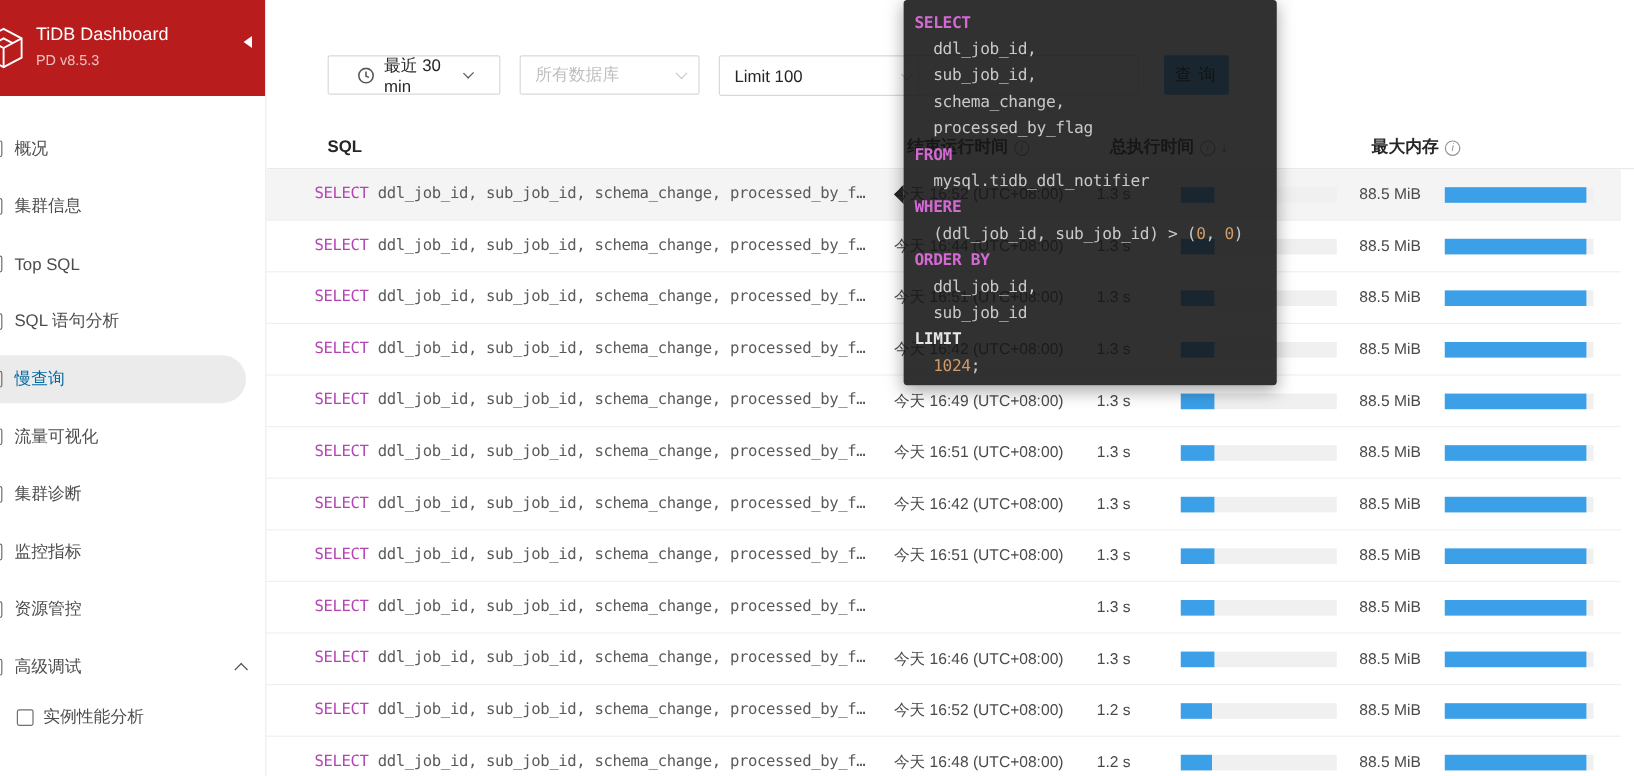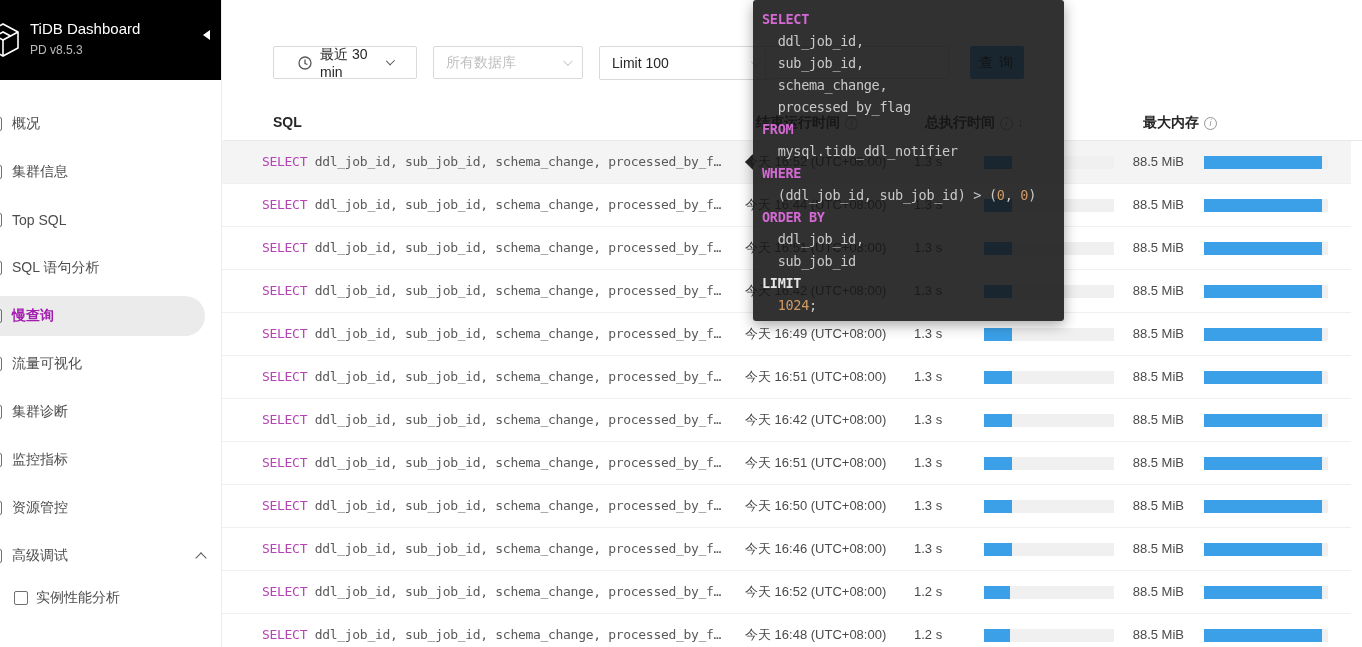--- a/index.html
+++ b/index.html
@@ -2,36 +2,36 @@
 <html><head>
 <meta charset="utf-8">
 <style>
   * { margin:0; padding:0; box-sizing:border-box; }
   body { font-family:"Liberation Sans", sans-serif; background:#fff; }
   .stage { position:relative; width:1362px; height:647px; overflow:hidden; background:#fff; }
 
   
   .sidebar { position:absolute; left:0; top:0; width:222px; height:647px; background:#fff;
              border-right:1px solid #ededed; overflow:hidden; z-index:2; }
-  .side-head { position:relative; height:80px; background:#000000; overflow:hidden; }
+  .side-head { position:relative; height:80px; background:#b91c1c; overflow:hidden; }
   .logo-cube { position:absolute; left:-14px; top:22px; }
   .side-title { position:absolute; left:30px; top:20px; color:#fff; font-size:15px; }
   .side-sub   { position:absolute; left:30px; top:43px; color:rgba(255,255,255,.72); font-size:12px; }
   .collapse-btn { position:absolute; right:11px; top:30px; width:0; height:0;
                   border-top:5px solid transparent; border-bottom:5px solid transparent;
                   border-right:7px solid #fff; cursor:pointer; }
   .side-nav { position:absolute; left:0; top:100px; width:222px; }
   .side-item { position:relative; height:48px; display:flex; align-items:center; padding-left:12px;
                font-size:14px; color:#4d4d4d; cursor:pointer; }
   .side-item .side-label { position:relative; z-index:1; }
   .side-icon { position:absolute; left:-12px; top:17px; width:14px; height:14px;
                border:1.5px solid #6f6f6f; border-radius:2px; }
   .side-item.selected::before { content:""; position:absolute; left:-20px; right:17px; top:4px; bottom:4px;
                background:#ebebeb; border-radius:20px; }
-  .side-item.selected { color:#a21caf;font-weight:bold; }
+  .side-item.selected { color:#0369a1; }
   .side-item.expand::after { content:""; position:absolute; right:17px; top:22px; width:7px; height:7px;
                border-left:1.5px solid #595959; border-top:1.5px solid #595959; transform:rotate(45deg); }
   .side-item.sub { padding-left:36px; }
   .side-item.sub .side-icon { left:14px; }
   .side-item.partial { margin-top:-6px; }
 
   
   .ctl { position:absolute; height:33px; border:1px solid #d9d9d9; border-radius:2px; background:#fff;
          display:flex; align-items:center; font-size:14px; color:#262626; cursor:pointer; }
   .ctl-time  { left:273px; top:46px; width:144px; padding:0 24px; }
@@ -301,21 +301,20 @@
           <span class="fill" style="width: 21.5%;"></span>
         </span>
         <span class="cell c-mem">88.5 MiB</span>
         <span class="bar c-membar">
           <span class="fill" style="width: 95%;"></span>
         </span>
       </div>
 
       <div class="trow">
         <span class="cell c-sql"><span class="kw">SELECT</span><span> ddl_job_id, sub_job_id, schema_change, processed_by_f…</span></span>
-        <span class="cell c-time">今天 16:50 (UTC+08:00)</span>
         <span class="cell c-dur">1.3 s</span>
         <span class="bar c-durbar">
           <span class="fill" style="width: 21.5%;"></span>
         </span>
         <span class="cell c-mem">88.5 MiB</span>
         <span class="bar c-membar">
           <span class="fill" style="width: 95%;"></span>
         </span>
       </div>
 

